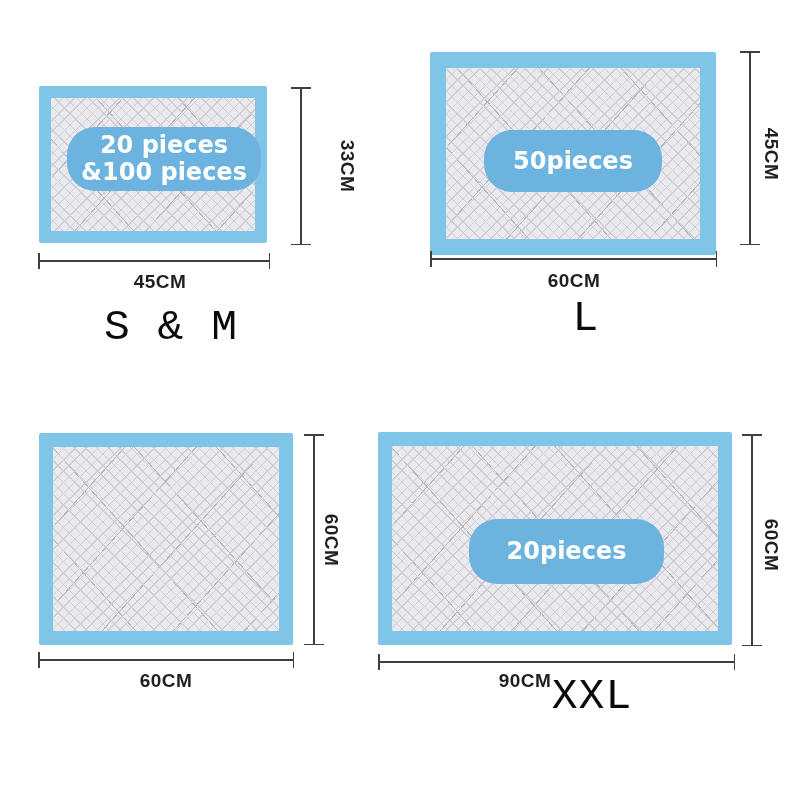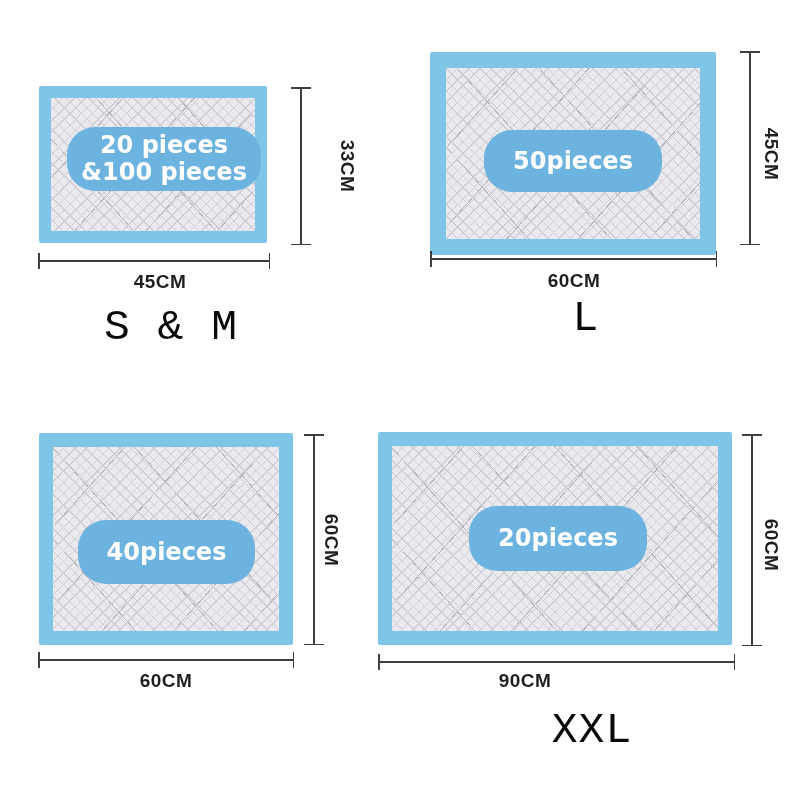--- a/index.html
+++ b/index.html
@@ -84,35 +84,31 @@
   </div>
   <div class="vdim" style="left:749px;top:51px;height:194px"></div>
   <div class="dim-label vertical" style="left:771px;top:154px">45CM</div>
   <div class="hdim" style="left:430px;top:258px;width:287px"></div>
   <div class="dim-label" style="left:574px;top:281px">60CM</div>
   <div class="size-label" style="left:586px;top:318px">L</div>
 
   <div class="pad" style="left:39px;top:433px;width:254px;height:212px">
     <div class="mesh" style="inset:14px"></div>
   </div>
-  <div class="badge one-line" style="left:78px;top:520px;width:177px;height:64px">
-    <span class="badge-line">40pieces</span>
-
-  </div>
   <div class="vdim" style="left:313px;top:434px;height:211px"></div>
   <div class="dim-label vertical" style="left:331px;top:540px">60CM</div>
   <div class="hdim" style="left:38px;top:659px;width:256px"></div>
   <div class="dim-label" style="left:166px;top:681px">60CM</div>
 
   <div class="pad" style="left:378px;top:432px;width:354px;height:213px">
     <div class="mesh" style="inset:14px"></div>
   </div>
-  <div class="badge one-line" style="left:469px;top:506px;width:178px;height:65px">
+  <div class="badge one-line" style="left:469px;top:519px;width:195px;height:65px">
     <span class="badge-line">20pieces</span>
 
   </div>
   <div class="vdim" style="left:751px;top:434px;height:212px"></div>
   <div class="dim-label vertical" style="left:771px;top:545px">60CM</div>
   <div class="hdim" style="left:378px;top:661px;width:357px"></div>
   <div class="dim-label" style="left:525px;top:681px">90CM</div>
-  <div class="size-label" style="left:592px;top:730px">XXL</div>
+  <div class="size-label" style="left:592px;top:696px">XXL</div>
 
 </div>
 
 </body></html>

